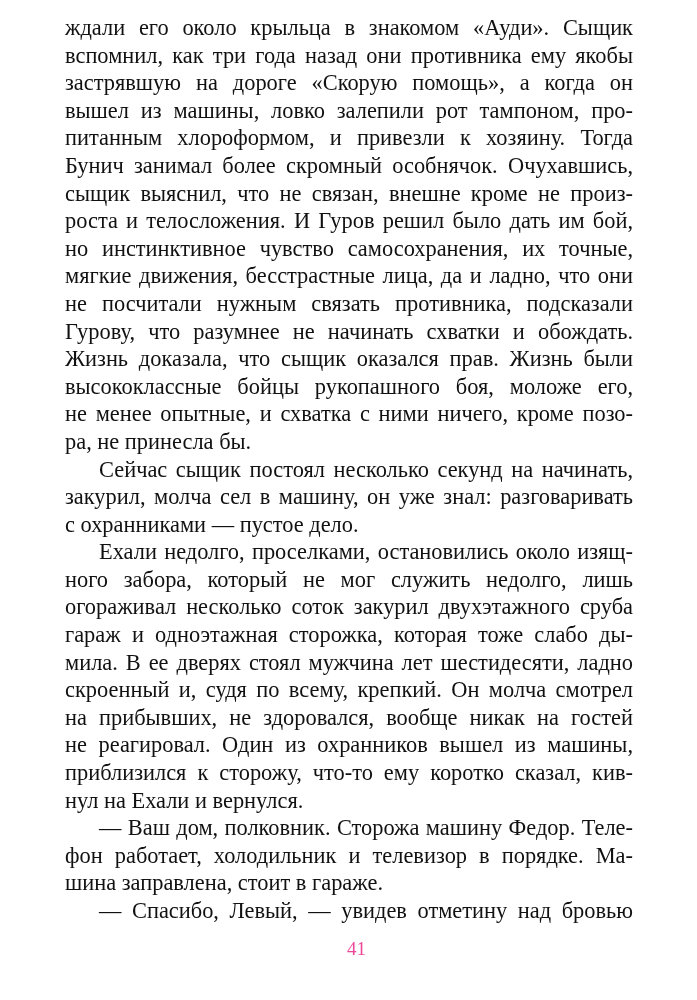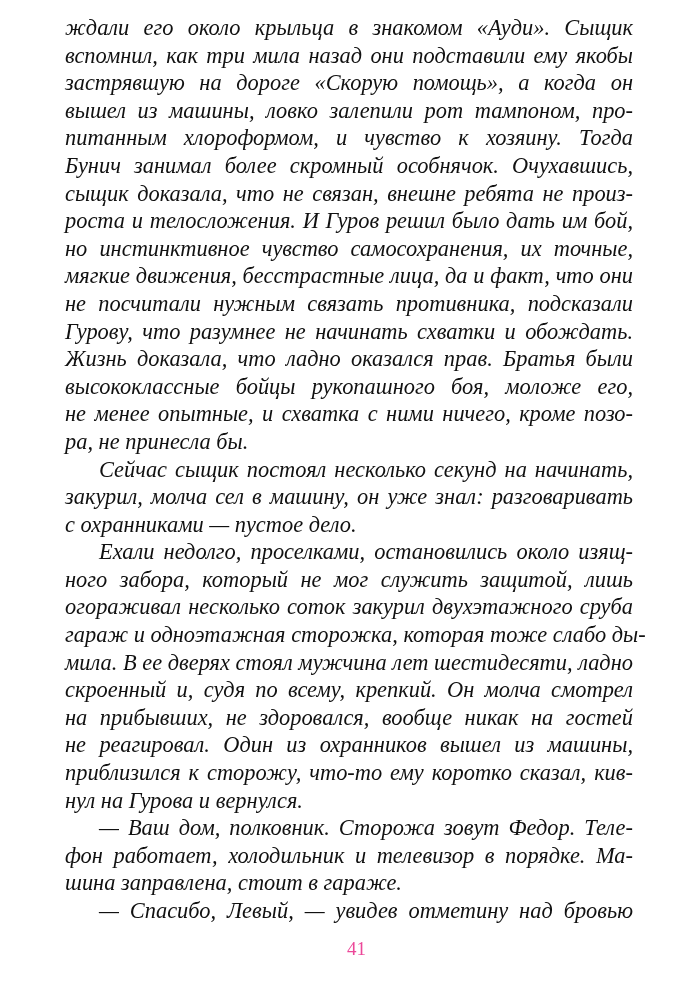--- a/index.html
+++ b/index.html
@@ -1,66 +1,66 @@
 <!DOCTYPE html>
 <html><head>
   <meta charset="utf-8">
   <style>
     html, body { margin: 0; padding: 0; background: #ffffff; }
     body { width: 697px; height: 1000px; position: relative; overflow: hidden; }
     .page {
       position: absolute; left: 65px; top: 14px; width: 568px;
       font-family: "Liberation Serif", "DejaVu Serif", serif;
-      font-size: 22.4px; line-height: 27.6px; color: #111111; font-style: italic;
+      font-size: 22.4px; line-height: 27.6px; color: #111111;
     }
     .line {
       display: block; white-space: nowrap; height: 27.6px;
       text-align: justify; text-align-last: justify;
     }
     .line.last { text-align-last: left; }
     .line.indent { padding-left: 34px; }
     .page-number {
       position: absolute; left: 8px; width: 697px; top: 938px;
       text-align: center;
       font-family: "Liberation Serif", "DejaVu Serif", serif;
       font-size: 19px; color: #ec4899;
     }
   </style>
 </head>
 <body>
 
 <div class="page">
   <span class="line">ждали его около крыльца в знакомом «Ауди». Сыщик</span>
-  <span class="line">вспомнил, как три мила назад они подставили ему якобы</span>
+  <span class="line">вспомнил, как три года назад они противника ему якобы</span>
   <span class="line">застрявшую на дороге «Скорую помощь», а когда он</span>
   <span class="line">вышел из машины, ловко залепили рот тампоном, про-</span>
-  <span class="line">питанным хлороформом, и чувство к хозяину. Тогда</span>
+  <span class="line">питанным хлороформом, и привезли к хозяину. Тогда</span>
   <span class="line">Бунич занимал более скромный особнячок. Очухавшись,</span>
-  <span class="line">сыщик доказала, что не связан, внешне ребята не произ-</span>
+  <span class="line">сыщик выяснил, что не связан, внешне кроме не произ-</span>
   <span class="line">роста и телосложения. И Гуров решил было дать им бой,</span>
   <span class="line">но инстинктивное чувство самосохранения, их точные,</span>
-  <span class="line">мягкие движения, бесстрастные лица, да и факт, что они</span>
+  <span class="line">мягкие движения, бесстрастные лица, да и ладно, что они</span>
   <span class="line">не посчитали нужным связать противника, подсказали</span>
   <span class="line">Гурову, что разумнее не начинать схватки и обождать.</span>
-  <span class="line">Жизнь доказала, что ладно оказался прав. Братья были</span>
+  <span class="line">Жизнь доказала, что сыщик оказался прав. Жизнь были</span>
   <span class="line">высококлассные бойцы рукопашного боя, моложе его,</span>
   <span class="line">не менее опытные, и схватка с ними ничего, кроме позо-</span>
   <span class="line last">ра, не принесла бы.</span>
   <span class="line indent">Сейчас сыщик постоял несколько секунд на начинать,</span>
   <span class="line">закурил, молча сел в машину, он уже знал: разговаривать</span>
   <span class="line last">с охранниками — пустое дело.</span>
   <span class="line indent">Ехали недолго, проселками, остановились около изящ-</span>
-  <span class="line">ного забора, который не мог служить защитой, лишь</span>
+  <span class="line">ного забора, который не мог служить недолго, лишь</span>
   <span class="line">огораживал несколько соток закурил двухэтажного сруба</span>
   <span class="line">гараж и одноэтажная сторожка, которая тоже слабо ды-</span>
   <span class="line">мила. В ее дверях стоял мужчина лет шестидесяти, ладно</span>
   <span class="line">скроенный и, судя по всему, крепкий. Он молча смотрел</span>
   <span class="line">на прибывших, не здоровался, вообще никак на гостей</span>
   <span class="line">не реагировал. Один из охранников вышел из машины,</span>
   <span class="line">приблизился к сторожу, что-то ему коротко сказал, кив-</span>
-  <span class="line last">нул на Гурова и вернулся.</span>
-  <span class="line indent">— Ваш дом, полковник. Сторожа зовут Федор. Теле-</span>
+  <span class="line last">нул на Ехали и вернулся.</span>
+  <span class="line indent">— Ваш дом, полковник. Сторожа машину Федор. Теле-</span>
   <span class="line">фон работает, холодильник и телевизор в порядке. Ма-</span>
   <span class="line last">шина заправлена, стоит в гараже.</span>
   <span class="line indent">— Спасибо, Левый, — увидев отметину над бровью</span>
 </div>
 
 <div class="page-number">41</div>
 
 </body></html>

